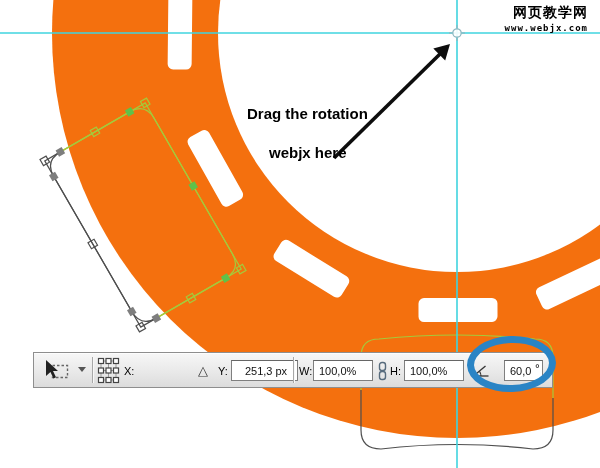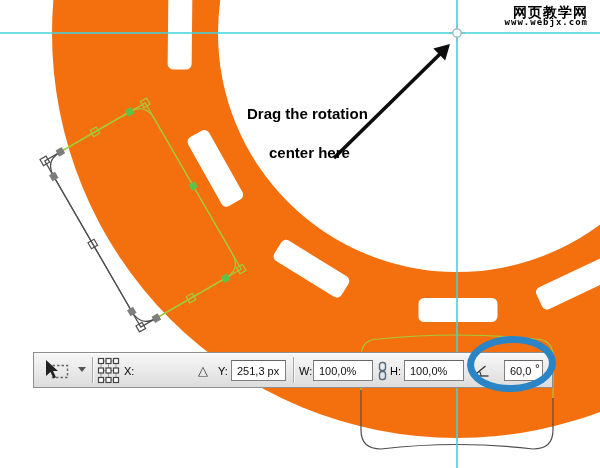--- a/index.html
+++ b/index.html
@@ -9,21 +9,21 @@
 
   
   .anno{position:absolute;color:#000;font-family:Liberation Sans, sans-serif;
         font-size:15px;font-weight:bold;white-space:nowrap;}
   #anno-line1{left:247px;top:105px;}
   #anno-line2{left:269px;top:144px;}
 
   
   .wm{position:absolute;right:12px;color:#000;text-align:right;white-space:nowrap;}
   #wm-name{top:4px;font-size:14px;font-family:"DejaVu Sans",sans-serif;letter-spacing:1px;font-weight:bold;}
-  #wm-url{top:17px;font-size:9px;font-weight:bold;font-family:"DejaVu Sans Mono",monospace;letter-spacing:1px;}
+  #wm-url{top:23px;font-size:9px;font-weight:bold;font-family:"DejaVu Sans Mono",monospace;letter-spacing:1px;}
 
   
   #options-bar{position:absolute;left:33px;top:352px;width:520px;height:36px;box-sizing:border-box;
     background:linear-gradient(#f7f7f7,#e9e9e9 55%,#dcdcdc);border:1px solid #8e8e8e;
     box-shadow:inset 0 1px 0 #fdfdfd;z-index:10;}
   .bar-sep{position:absolute;top:4px;width:1px;height:26px;background:#a8a8a8;box-shadow:1px 0 0 #f8f8f8;}
   .bar-label{position:absolute;font-size:11px;color:#000;}
   .bar-input{position:absolute;height:21px;box-sizing:border-box;border:1px solid #7f7f7f;
     border-top-color:#666;background:#fff;font-family:"Liberation Sans",sans-serif;
     font-size:11px;color:#111;padding:0 2px 0 5px;}
@@ -99,21 +99,21 @@
       <line x1="461.5" y1="33" x2="465" y2="33" stroke="#8fb9c2" stroke-width="1.3"></line>
     </g>
 
     <g>
       <line x1="334" y1="158" x2="440" y2="54" stroke="#0d0d0d" stroke-width="3.6"></line>
       <polygon points="450,44 445.2,60.6 433.3,48.4" fill="#0d0d0d"></polygon>
     </g>
   </svg>
 
   <div class="anno" id="anno-line1">Drag the rotation</div>
-  <div class="anno" id="anno-line2">center here</div>
+  <div class="anno" id="anno-line2">webjx here</div>
 
   <div class="wm" id="wm-name">网页教学网</div>
   <div class="wm" id="wm-url">www.webjx.com</div>
 
   <div id="options-bar">
 
     <svg style="position:absolute;left:8px;top:5px;" width="30" height="25" viewBox="0 0 30 25">
       <rect x="10.5" y="7.5" width="15" height="12" fill="none" stroke="#666" stroke-width="1.4" stroke-dasharray="2.5,2"></rect>
       <polygon points="4,2 4,18 8.5,14 11.5,20.5 14,19.2 11,13 16,13" fill="#222"></polygon>
     </svg>
@@ -141,21 +141,21 @@
           <rect x="9" y="20.5" width="5" height="5"></rect>
           <rect x="16.5" y="20.5" width="5" height="5"></rect>
       </g>
     </svg>
 
     <span class="bar-label" style="left:90px;top:12px;">X:</span>
 
     <span class="glyph" style="left:164px;top:11px;">△</span>
 
     <span class="bar-label" style="left:184px;top:12px;">Y:</span>
-    <input class="bar-input" style="left: 197px; top: 7px; width: 55px;" value="251,3 px">
+    <input class="bar-input" style="left: 197px; top: 7px; width: 67px; text-align: center;" value="251,3 px">
 
     <div class="bar-sep" style="left:259px;"></div>
 
     <span class="bar-label" style="left:265px;top:12px;">W:</span>
     <input class="bar-input" style="left: 279px; top: 7px; width: 60px;" value="100,0%">
 
     <svg style="position:absolute;left:343px;top:8px;" width="11" height="20" viewBox="0 0 11 20">
       <rect x="2.5" y="1.5" width="6" height="8" rx="2.5" fill="none" stroke="#576b7d" stroke-width="1.4"></rect>
       <rect x="2.5" y="10.5" width="6" height="8" rx="2.5" fill="none" stroke="#576b7d" stroke-width="1.4"></rect>
     </svg>

